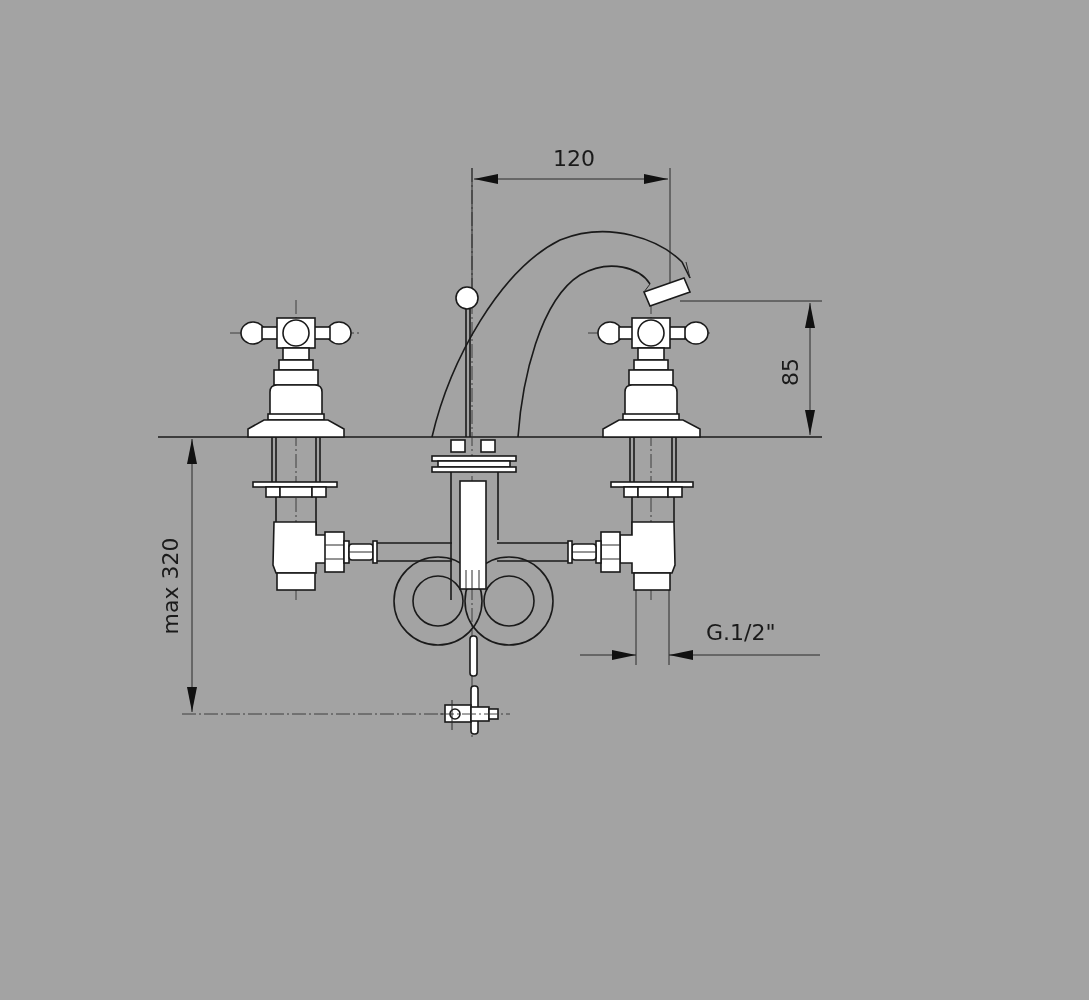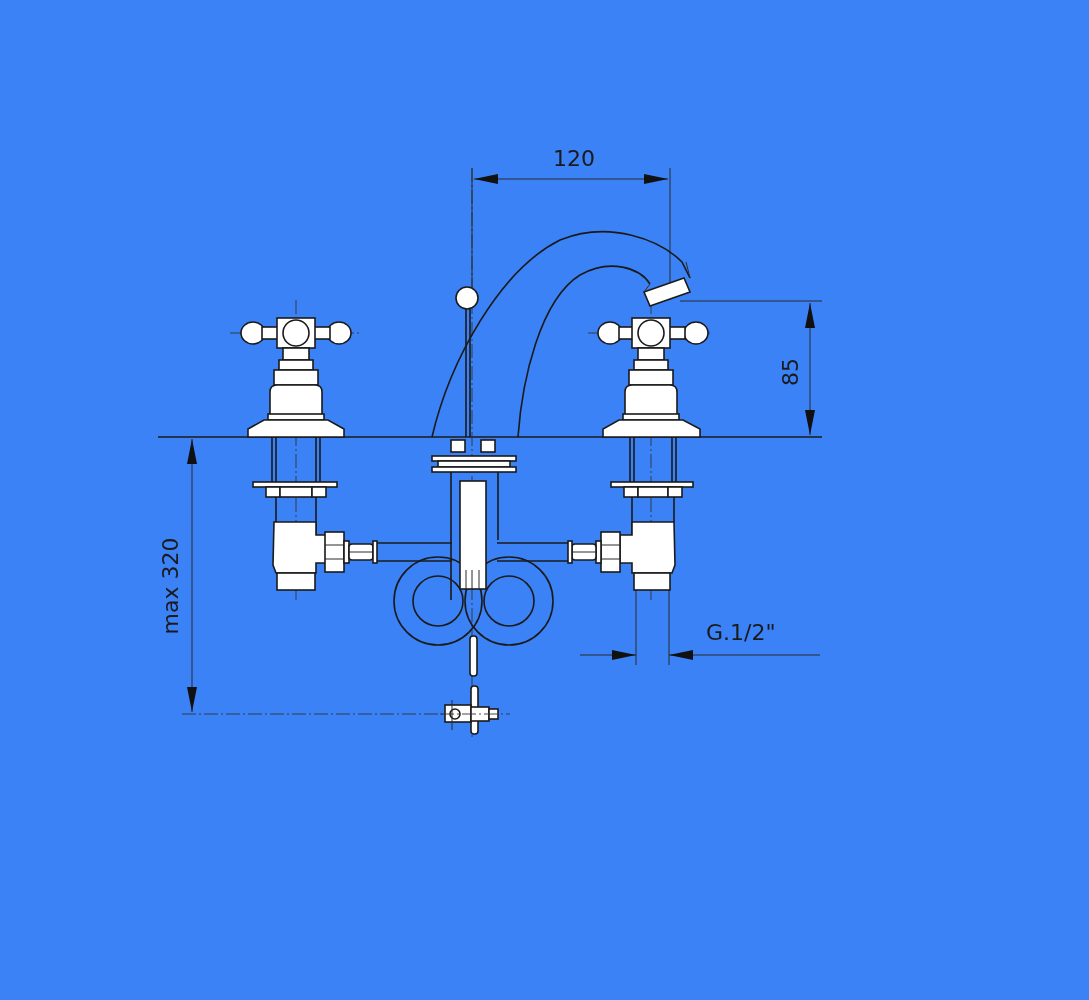--- a/index.html
+++ b/index.html
@@ -1,17 +1,17 @@
 <!DOCTYPE html>
 <html><head>
 <meta charset="utf-8">
 <style>
   html, body { margin: 0; padding: 0; background: #ffffff; }
   body { width: 1089px; height: 1000px; position: relative; overflow: hidden; }
-  .sheet { position: absolute; left: 0; top: 0; width: 1089px; height: 1000px; background: #3b82f6; }
+  .sheet { position: absolute; left: 0; top: 0; width: 1089px; height: 1000px; background: #a3a3a3; }
   svg { position: absolute; left: 0; top: 0; }
   .ln { stroke: #1a1a1a; stroke-width: 1.6; fill: none; }
   .thin { stroke: #2a2a2a; stroke-width: 1; fill: none; }
   .ctr { stroke: #333; stroke-width: 0.9; fill: none; stroke-dasharray: 14 3 2 3; }
   .fillw { fill: #ffffff; stroke: #1a1a1a; stroke-width: 1.6; }
   .arr { fill: #111; stroke: none; }
   .dimtxt { font-family: "DejaVu Sans", sans-serif; font-size: 22px; fill: #1a1a1a; }
 </style>
 </head>
 <body>

